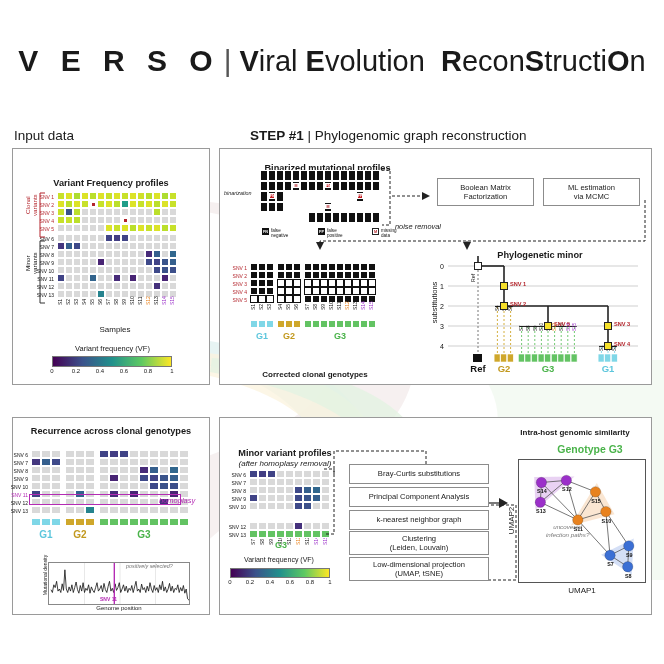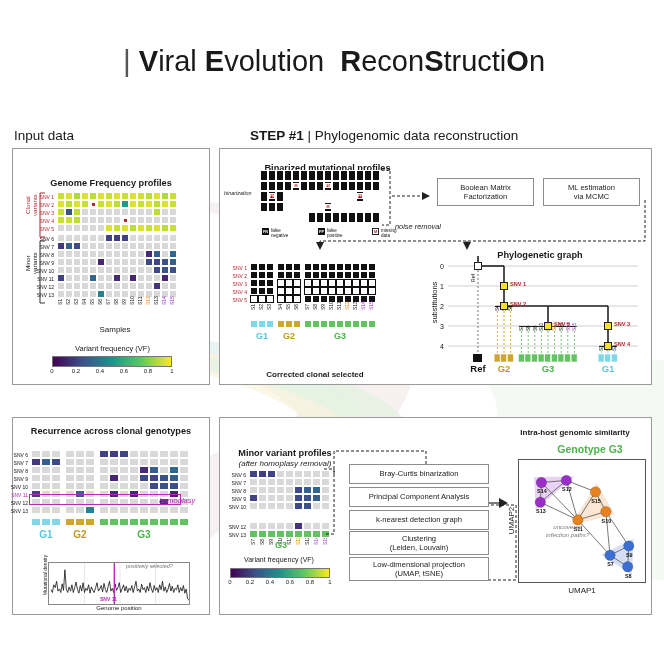--- a/index.html
+++ b/index.html
@@ -92,44 +92,45 @@
     <path d="M120,240 C200,248 280,268 310,320 C335,362 300,400 230,420 L232,448
              C330,430 380,385 365,320 C350,258 250,228 120,222 Z" fill="#dff0ef" opacity="0.75"></path>
     <path d="M150,255 C235,266 300,290 325,335 C346,372 318,404 255,424 L258,450
              C345,432 392,392 378,335 C362,272 265,244 152,238 Z" fill="#fbf3dd" opacity="0.75"></path>
     <path d="M210,262 C300,278 360,306 378,348 C396,390 360,420 292,438 L296,458
              C392,440 440,398 424,342 C406,280 312,254 212,248 Z" fill="#e4f3e2" opacity="0.8"></path>
     <path d="M470,250 C520,300 500,360 430,400 C370,434 320,450 290,470 L664,470 L664,250 Z" fill="#eaf5e8" opacity="0.5"></path>
   </svg>
 
   <div class="title-bar">
+    <span class="t-verso">V E R S O</span>
     <span class="t-pipe">|</span>
     <span class="t-rest">
       <b>V</b>iral <b>E</b>volution&nbsp; <b>R</b>econ<b>S</b>tructi<b>O</b>n
     </span>
   </div>
 
   <div class="sec-head" style="left:14px;top:128px;">
     <span class="light">Input data</span>
   </div>
 
   <div class="sec-head" style="left:250px;top:128px;">
     <span class="strong">STEP #1</span>
     <span class="light">|</span>
-    <span class="light">Phylogenomic data reconstruction</span>
+    <span class="light">Phylogenomic graph reconstruction</span>
   </div>
 
 
 
   <div class="panel" style="left:12px;top:148px;width:198px;height:237px;"></div>
   <div class="panel" style="left:219px;top:148px;width:433px;height:237px;"></div>
   <div class="panel" style="left:12px;top:417px;width:198px;height:198px;"></div>
   <div class="panel" style="left:219px;top:417px;width:433px;height:198px;"></div>
 
-  <div class="ttl" style="left:12px;top:178px;width:198px;">Genome Frequency profiles</div>
+  <div class="ttl" style="left:12px;top:178px;width:198px;">Variant Frequency profiles</div>
 
   <div id="input-heatmap">
       <div class="cell" style="position: absolute; left: 57px; top: 192px; width: 8px; height: 8px; background: rgb(200, 225, 42);"></div>
       <div class="cell" style="position: absolute; left: 65px; top: 192px; width: 8px; height: 8px; background: rgb(220, 227, 40);"></div>
       <div class="cell" style="position: absolute; left: 73px; top: 192px; width: 8px; height: 8px; background: rgb(174, 221, 48);"></div>
       <div class="cell" style="position: absolute; left: 81px; top: 192px; width: 8px; height: 8px; background: rgb(220, 227, 40);"></div>
       <div class="cell" style="position: absolute; left: 89px; top: 192px; width: 8px; height: 8px; background: rgb(187, 223, 43);"></div>
       <div class="cell" style="position: absolute; left: 97px; top: 192px; width: 8px; height: 8px; background: rgb(220, 227, 40);"></div>
       <div class="cell" style="position: absolute; left: 105px; top: 192px; width: 8px; height: 8px; background: rgb(200, 225, 42);"></div>
       <div class="cell" style="position: absolute; left: 113px; top: 192px; width: 8px; height: 8px; background: rgb(220, 227, 40);"></div>
@@ -624,23 +625,23 @@
       <div style="position: absolute; height: 8px; border: 0.5px solid rgb(255, 255, 255); left: 344px; top: 320px; width: 8px; background: rgb(99, 195, 99);"></div>
       <div style="position: absolute; height: 8px; border: 0.5px solid rgb(255, 255, 255); left: 352px; top: 320px; width: 8px; background: rgb(99, 195, 99);"></div>
       <div style="position: absolute; height: 8px; border: 0.5px solid rgb(255, 255, 255); left: 360px; top: 320px; width: 8px; background: rgb(99, 195, 99);"></div>
       <div style="position: absolute; height: 8px; border: 0.5px solid rgb(255, 255, 255); left: 368px; top: 320px; width: 8px; background: rgb(99, 195, 99);"></div>
     </div>
   <div id="corr-gnames">
       <div class="gname" style="left: 250px; top: 331px; width: 24px; color: rgb(92, 198, 220); font-size: 9px;">G1</div>
       <div class="gname" style="left: 277px; top: 331px; width: 24px; color: rgb(194, 153, 31); font-size: 9px;">G2</div>
       <div class="gname" style="left: 304px; top: 331px; width: 72px; color: rgb(74, 179, 74); font-size: 9px;">G3</div>
     </div>
-  <div class="axlab" style="left:225px;top:370px;width:180px;font-weight:bold;font-size:8px;">Corrected clonal selected</div>
-
-  <div class="ttl" style="left:470px;top:250px;width:140px;">Phylogenetic graph</div>
+  <div class="axlab" style="left:225px;top:370px;width:180px;font-weight:bold;font-size:8px;">Corrected clonal genotypes</div>
+
+  <div class="ttl" style="left:470px;top:250px;width:140px;">Phylogenetic minor</div>
   <div id="tree-area">
       <svg width="214" height="135" viewBox="0 0 214 135" style="position: absolute; left: 430px; top: 258px;">
         <line x1="18" x2="208" y1="8" y2="8" stroke="#cfcfcf" stroke-width="1"></line>
         <text x="14" y="10.5" font-size="7" text-anchor="end" font-family="&quot;Liberation Sans&quot;, sans-serif" fill="#111">0</text>
         <line x1="18" x2="208" y1="28" y2="28" stroke="#cfcfcf" stroke-width="1"></line>
         <text x="14" y="30.5" font-size="7" text-anchor="end" font-family="&quot;Liberation Sans&quot;, sans-serif" fill="#111">1</text>
         <line x1="18" x2="208" y1="48" y2="48" stroke="#cfcfcf" stroke-width="1"></line>
         <text x="14" y="50.5" font-size="7" text-anchor="end" font-family="&quot;Liberation Sans&quot;, sans-serif" fill="#111">2</text>
         <line x1="18" x2="208" y1="68" y2="68" stroke="#cfcfcf" stroke-width="1"></line>
         <text x="14" y="70.5" font-size="7" text-anchor="end" font-family="&quot;Liberation Sans&quot;, sans-serif" fill="#111">3</text>
@@ -1020,27 +1021,27 @@
     <path d="M0,0 L40,0 L40,75 L-70,75" stroke="#222" fill="none" stroke-width="1" stroke-dasharray="3,2" transform="translate(16,0)"></path>
     <path d="M46,-4 L54,0 L46,4 Z" fill="#222" transform="translate(12,0)"></path>
   </svg>
   <svg class="dash" style="left:487px;top:496px;width:22px;height:14px;">
     <path d="M0,7 L12,7" stroke="#222" fill="none" stroke-width="1.2"></path>
     <path d="M12,2 L21,7 L12,12 Z" fill="#222"></path>
   </svg>
 
   <div id="pipeline-boxes">
       <div class="procbox" style="left: 349px; top: 464px; width: 140px; height: 20px;">
-        <span>Bray-Curtis binarization</span>
+        <span>Bray-Curtis substitutions</span>
       </div>
       <div class="procbox" style="left: 349px; top: 487px; width: 140px; height: 20px;">
         <span>Principal Component Analysis</span>
       </div>
       <div class="procbox" style="left: 349px; top: 510px; width: 140px; height: 20px;">
-        <span>k-nearest detection graph</span>
+        <span>k-nearest neighbor graph</span>
       </div>
       <div class="procbox" style="left: 349px; top: 531px; width: 140px; height: 24px;">
         <span>Clustering<br>(Leiden, Louvain)</span>
       </div>
       <div class="procbox" style="left: 349px; top: 557px; width: 140px; height: 24px;">
         <span>Low-dimensional projection<br>(UMAP, tSNE)</span>
       </div>
     </div>
 
   <div class="ttl" style="left:500px;top:428px;width:150px;font-size:8px;">Intra-host genomic similarity</div>

